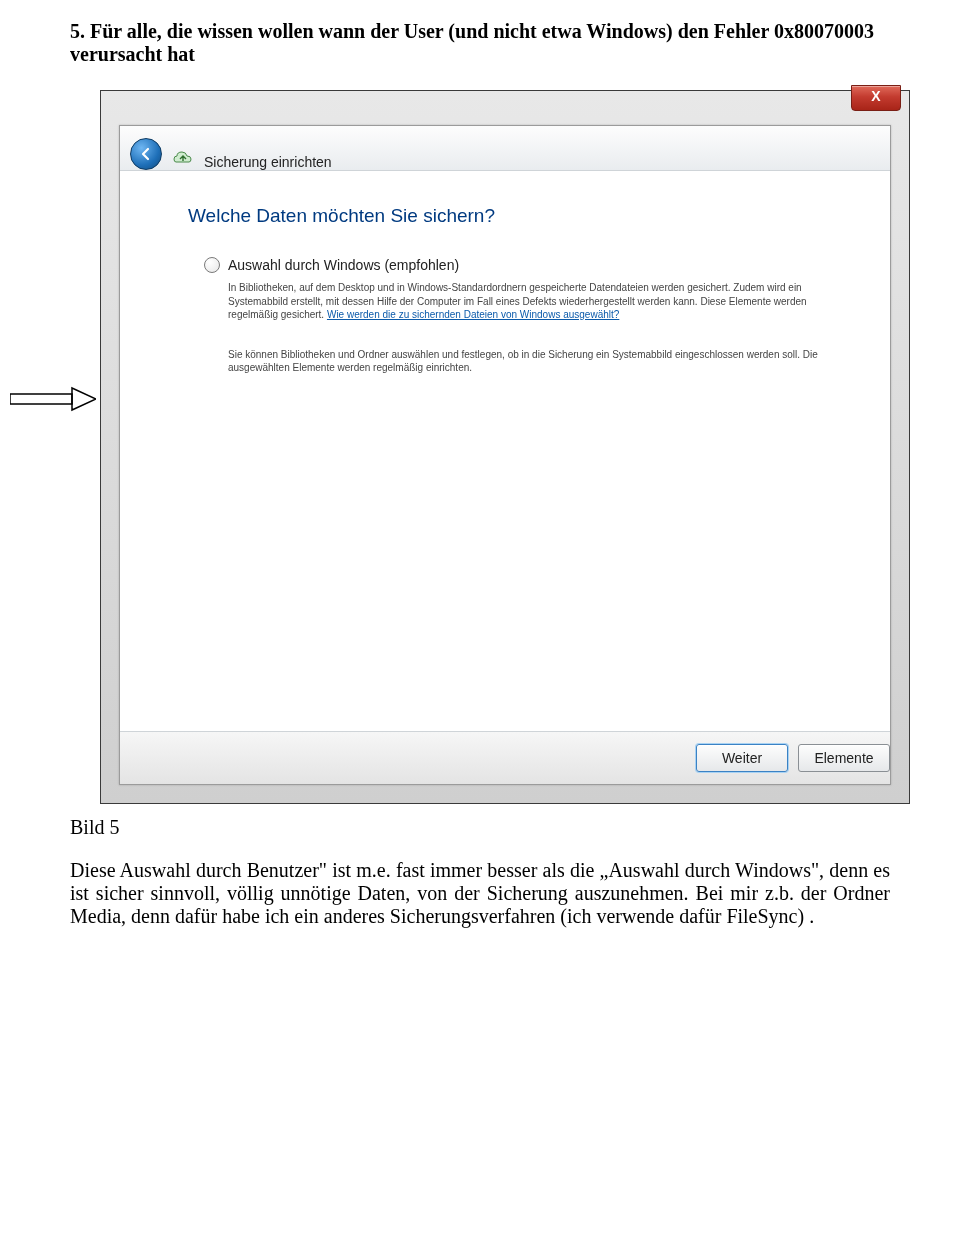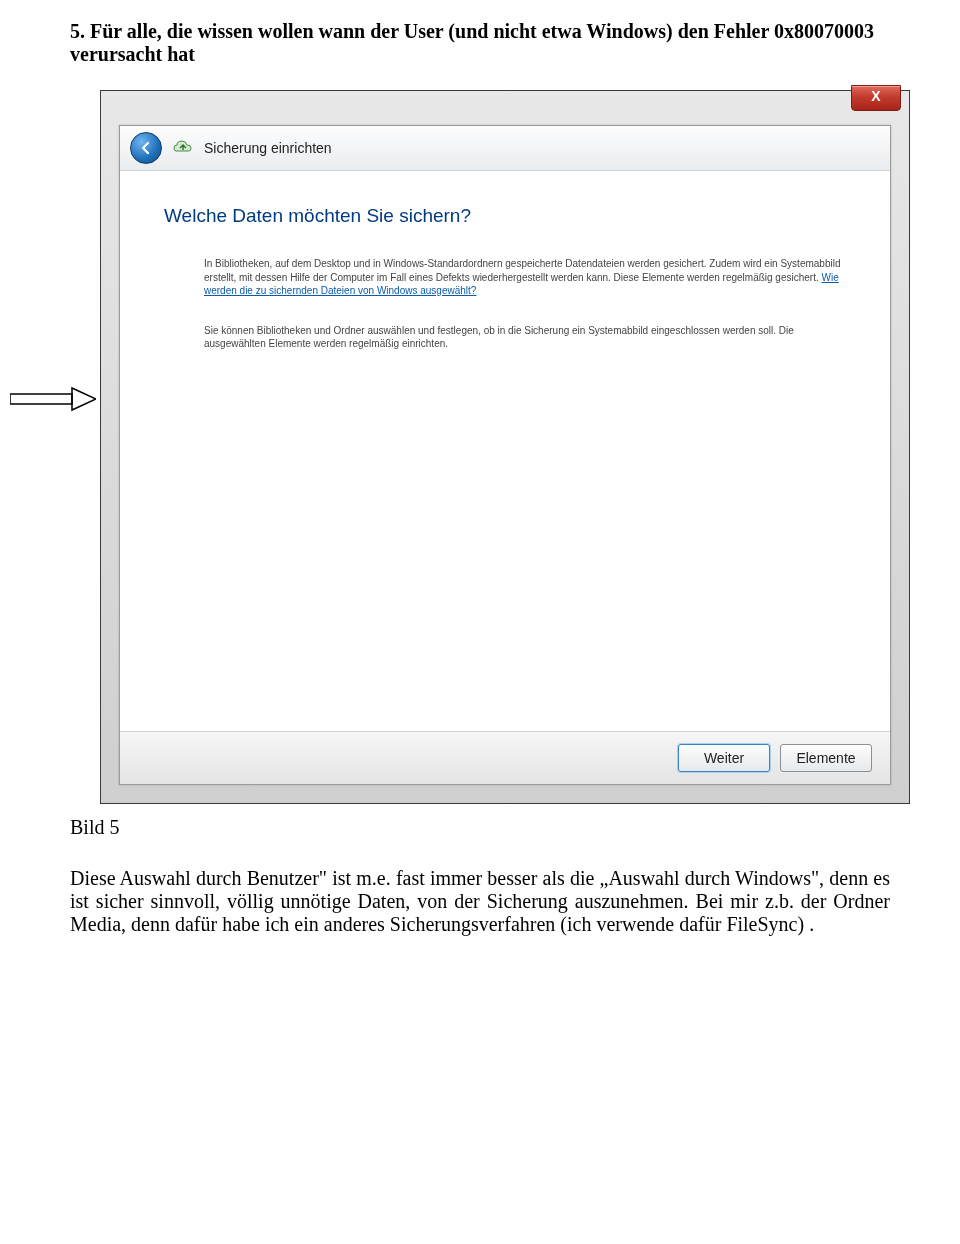--- a/index.html
+++ b/index.html
@@ -19,21 +19,21 @@
     font-size: 20px;
     margin: 0 0 24px 0;
   }
   .para {
     font-size: 20px;
     margin: 0 0 24px 0;
     text-align: justify;
   }
   .caption {
     font-size: 20px;
-    margin: 6px 0 28px 0;
+    margin: 6px 0 20px 0;
   }
 
   
   .shot-wrap {
     position: relative;
     margin: 10px 0 4px 0;
     height: 720px;
   }
   .shot {
     position: absolute;
@@ -75,42 +75,42 @@
     left: 18px; right: 18px; top: 34px; bottom: 18px;
     background: #fff;
     border: 1px solid #9b9b9b;
     box-shadow: 0 0 2px rgba(0,0,0,.2);
   }
   .win-header {
     height: 44px;
     background: linear-gradient(to bottom, #fdfdfd, #e9ecef);
     border-bottom: 1px solid #cfd4d8;
     display: flex;
-    align-items: center;
+    align-items: flex-end;
     gap: 10px;
     padding: 0 10px;
   }
   .backbtn {
     width: 30px; height: 30px;
     border-radius: 50%;
     background: radial-gradient(circle at 35% 30%, #6eb6f2, #1e6fb8 60%, #12497a);
     border: 1px solid #0d3a62;
     display: flex; align-items:center; justify-content:center;
   }
   .backbtn svg { display:block; }
   .hdr-icon {
     width: 22px; height: 22px;
     display:flex; align-items:center; justify-content:center;
   }
   .hdr-title {
     font-size: 14px;
     color: #222;
   }
   .win-body {
-    padding: 34px 44px 0 44px;
+    padding: 34px 44px 0 68px;
   }
   .question {
     color: #003a80;
     font-size: 19px;
     margin-bottom: 30px;
   }
   .opt {
     margin-left: 16px;
     margin-bottom: 26px;
   }
@@ -157,21 +157,20 @@
   .win-footer {
     position: absolute;
     left:0; right:0; bottom:0;
     height: 52px;
     background: linear-gradient(to bottom, #f6f6f6, #e4e4e4);
     border-top: 1px solid #cfd4d8;
     display:flex;
     align-items:center;
     justify-content:flex-end;
     gap: 10px;
-    padding-right: 18px;
   }
   .btn {
     min-width: 90px;
     height: 26px;
     border: 1px solid #8a8f94;
     border-radius: 3px;
     background: linear-gradient(to bottom,#fdfdfd,#e6e8ea);
     font-size: 14px;
     color: #222;
     display:flex; align-items:center; justify-content:center;
@@ -227,20 +226,24 @@
               <path d="M11 8 L11 13 M8 11 L11 8 L14 11" stroke="#2e6e2e" stroke-width="1.4" fill="none"></path>
             </svg>
           </div>
           <div class="hdr-title">Sicherung einrichten</div>
         </div>
 
         <div class="win-body">
           <div class="question">Welche Daten möchten Sie sichern?</div>
 
           <div class="opt">
+            <div class="opt-row">
+              <span class="radio"></span>
+              <span class="opt-label">Auswahl durch Windows (empfohlen)</span>
+            </div>
             <div class="opt-desc">
               <span>In Bibliotheken, auf dem Desktop und in Windows-Standardordnern gespeicherte Datendateien werden gesichert. Zudem wird ein Systemabbild erstellt, mit dessen Hilfe der Computer im Fall eines Defekts wiederhergestellt werden kann. Diese Elemente werden regelmäßig gesichert. </span><a href="#">Wie werden die zu sichernden Dateien von Windows ausgewählt?</a>
             </div>
           </div>
 
           <div class="opt">
             <div class="opt-desc">Sie können Bibliotheken und Ordner auswählen und festlegen, ob in die Sicherung ein Systemabbild eingeschlossen werden soll. Die ausgewählten Elemente werden regelmäßig einrichten.</div>
           </div>
         </div>
 

